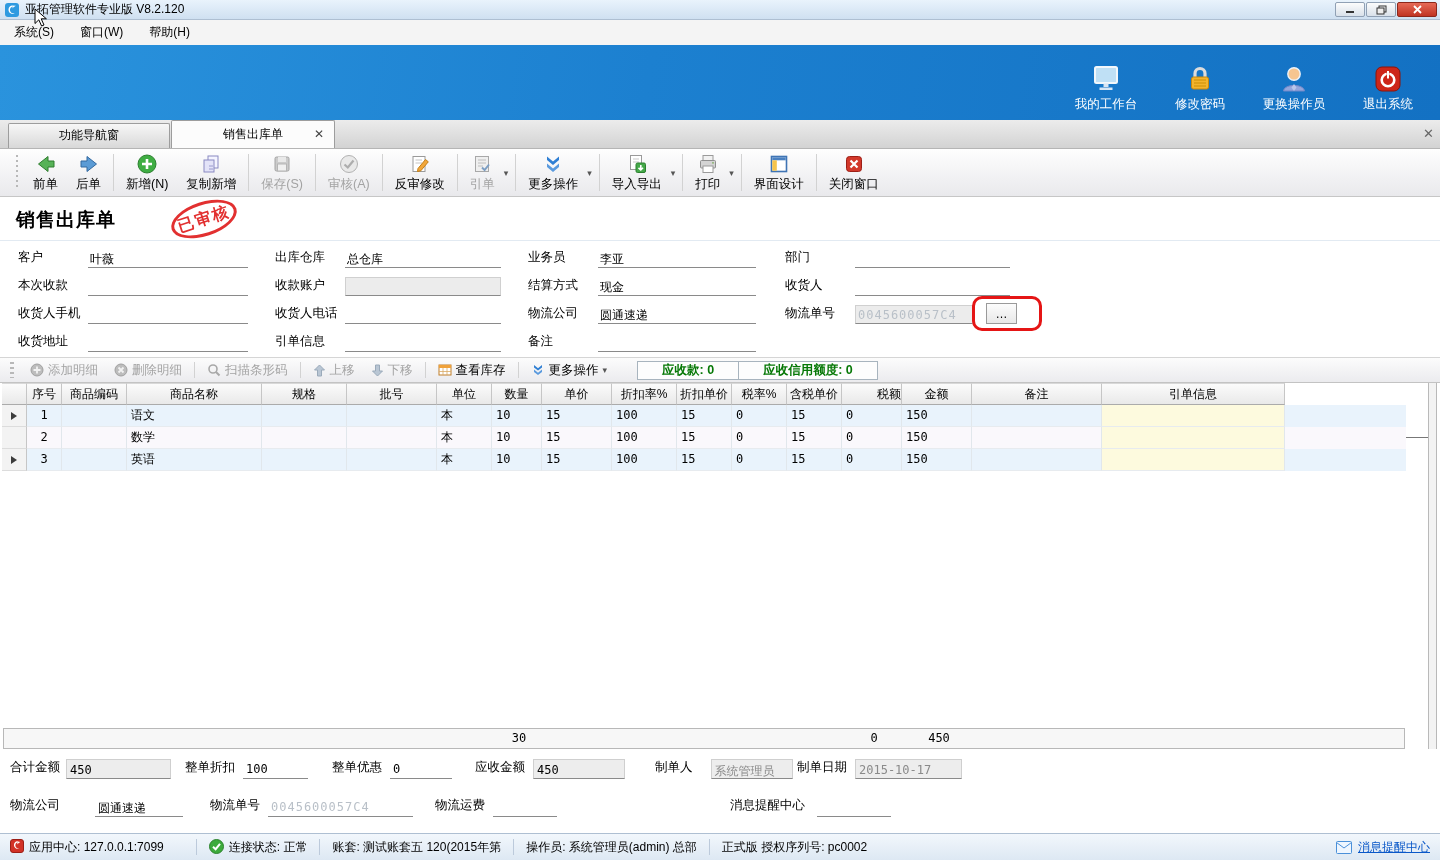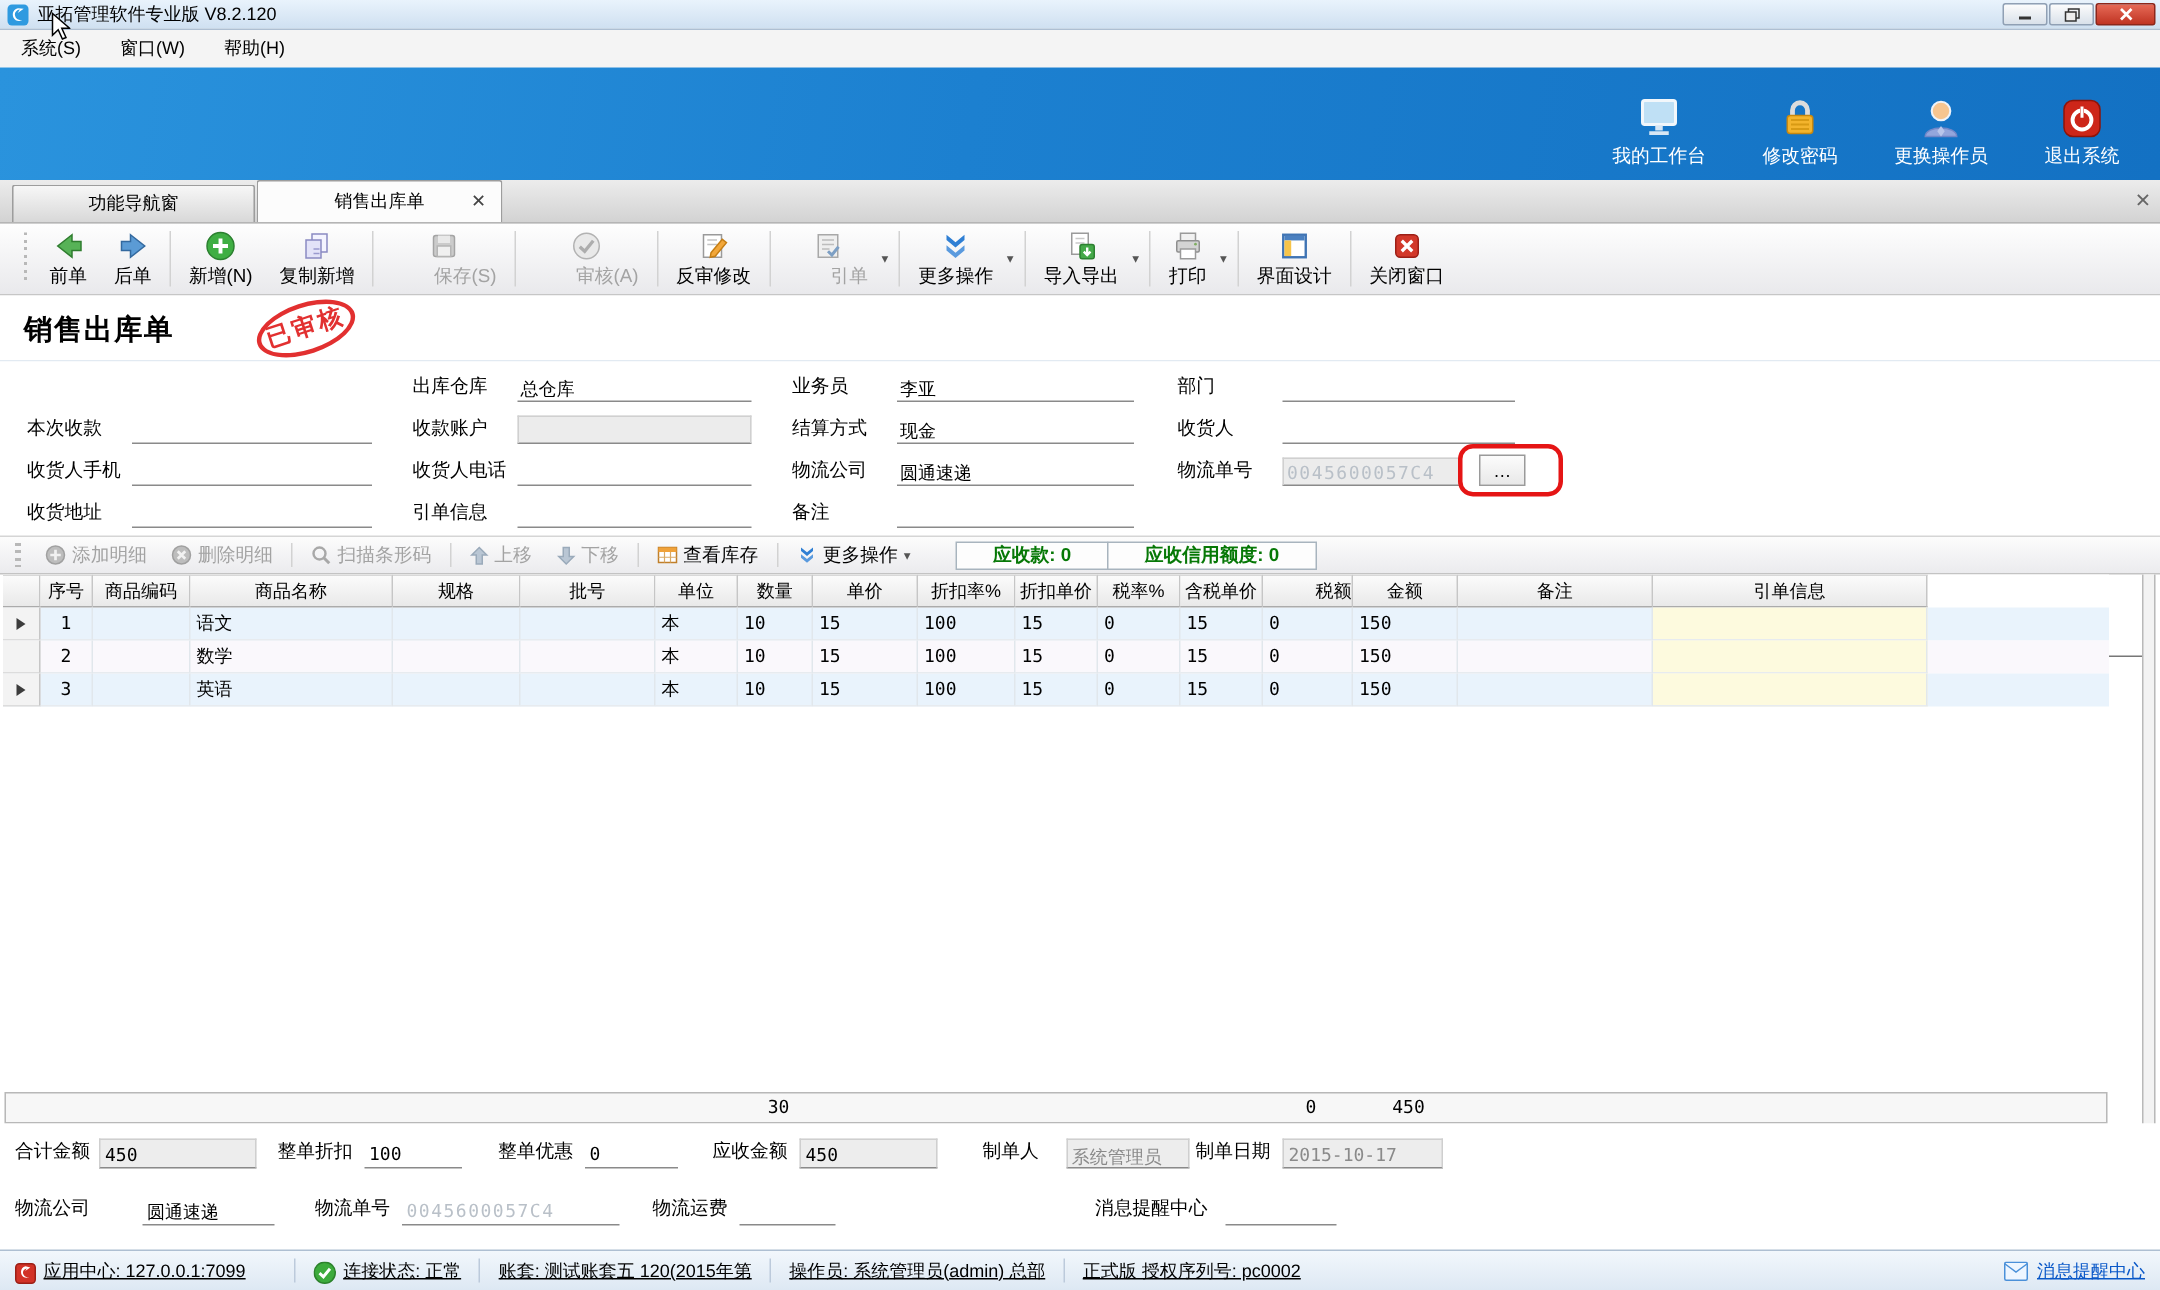--- a/index.html
+++ b/index.html
@@ -50,21 +50,21 @@
 
   
   .toolbar { position:absolute; left:0; top:148px; width:1440px; height:49px;
     background:linear-gradient(#fefefe,#e9e9ec); border-top:1px solid #b5b5b5;
     border-bottom:1px solid #c6c6c6; display:flex; align-items:stretch; padding-left:12px; }
   .grip { width:4px; margin:6px 4px; background:repeating-linear-gradient(#b8b8b8 0 2px,transparent 2px 5px);
     background-size:2px 100%; background-repeat:repeat-y; }
   .tbtn { display:flex; flex-direction:column; align-items:center; justify-content:center;
     gap:1px; padding:2px 9px; cursor:pointer; position:relative; }
   .tbtn .tlabel { font-size:12.5px; white-space:nowrap; }
-  .tbtn.disabled .tlabel { color:#a3a3a3;margin-left:28px; }
+  .tbtn.disabled .tlabel { color:#a3a3a3; }
   .tsep { width:1px; background:#d2d2d2; margin:5px 3px; }
   .dd { color:#555; font-size:9px; align-self:center; padding:0 4px 0 0; cursor:pointer; }
 
   
   .form-header { position:absolute; left:0; top:197px; width:1440px; height:44px; background:#fff;
     border-bottom:1px solid #e2eaf2; }
   .form-title { position:absolute; left:16px; top:10px; font-size:19px; font-weight:bold; letter-spacing:1px; }
   .stamp { position:absolute; left:170px; top:202px; width:68px; height:34px; border:3px solid #e23030;
     border-radius:50%; transform:rotate(-18deg); color:#e23030; font-size:16px; font-weight:bold;
     text-align:center; line-height:28px; letter-spacing:2px; z-index:5; }
@@ -129,21 +129,21 @@
   .ffield { position:absolute; display:flex; align-items:flex-end; height:24px; }
   .fflabel { font-size:12.5px; padding-bottom:3px; white-space:nowrap; }
   .ffvalue { border-bottom:1px solid #8a8a8a; height:20px; padding:3px 3px 0; font-size:12px; }
   .ffvalue.boxed { background:#ededed; border:1px solid #cfcfcf; border-bottom:1px solid #8a8a8a; }
   .ffvalue.grayed { color:#8a8a8a; }
 
   
   .statusbar { position:absolute; left:0; top:833px; width:1440px; height:27px;
     background:linear-gradient(#f2f7fc,#dde8f3); border-top:1px solid #aebfd2;
     display:flex; align-items:center; padding:0 10px; }
-  .sb-item { display:flex; align-items:flex-end; gap:5px; white-space:nowrap;text-decoration:underline; }
+  .sb-item { display:flex; align-items:flex-start; gap:5px; white-space:nowrap; }
   .sb-sep { width:1px; height:16px; background:#bccadb; margin:0 12px; }
   .sb-link { color:#0a58c8; text-decoration:underline; cursor:pointer; margin-left:6px; }
   .sb-right { margin-left:auto; display:flex; align-items:center; }
 </style>
 </head>
 <body>
 
 <div class="titlebar">
   <span class="app-ico">
     <svg width="10" height="10" viewBox="0 0 10 10">
@@ -362,20 +362,24 @@
     <span class="fh-label">单据日期</span>
     <span class="fh-date num">2015-10-17</span>
     <span class="fh-label">单据编号</span>
     <span class="fh-no num">XSCKD-20151017-0002</span>
   </div>
 </div>
 <div class="stamp">已审核</div>
 
 <div class="fields">
 
+  <div class="field" style="left:18px;top:5px">
+    <span class="flabel">客户</span>
+    <span class="fvalue" style="width:160px">叶薇</span>
+  </div>
   <div class="field" style="left:275px;top:5px">
     <span class="flabel">出库仓库</span>
     <span class="fvalue" style="width:156px">总仓库</span>
   </div>
   <div class="field" style="left:528px;top:5px">
     <span class="flabel">业务员</span>
     <span class="fvalue" style="width:158px">李亚</span>
   </div>
   <div class="field" style="left:785px;top:5px">
     <span class="flabel">部门</span>

